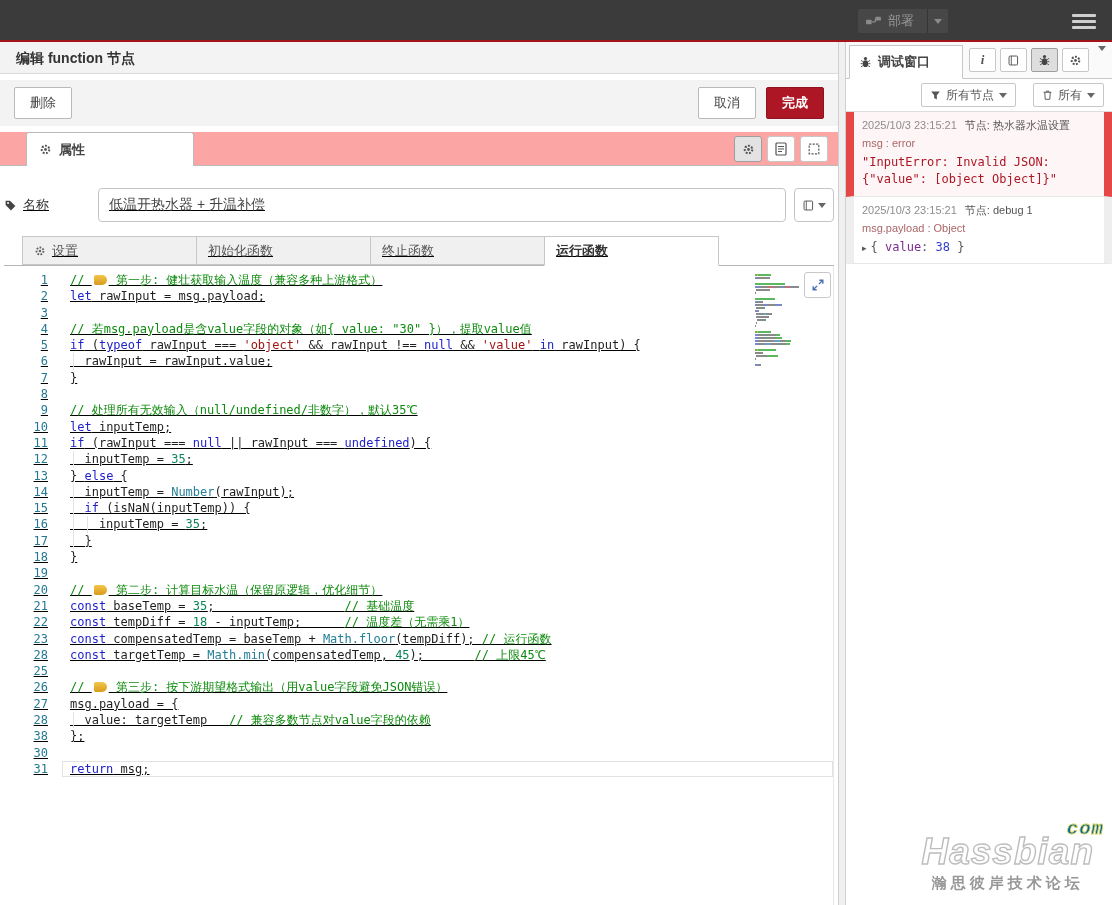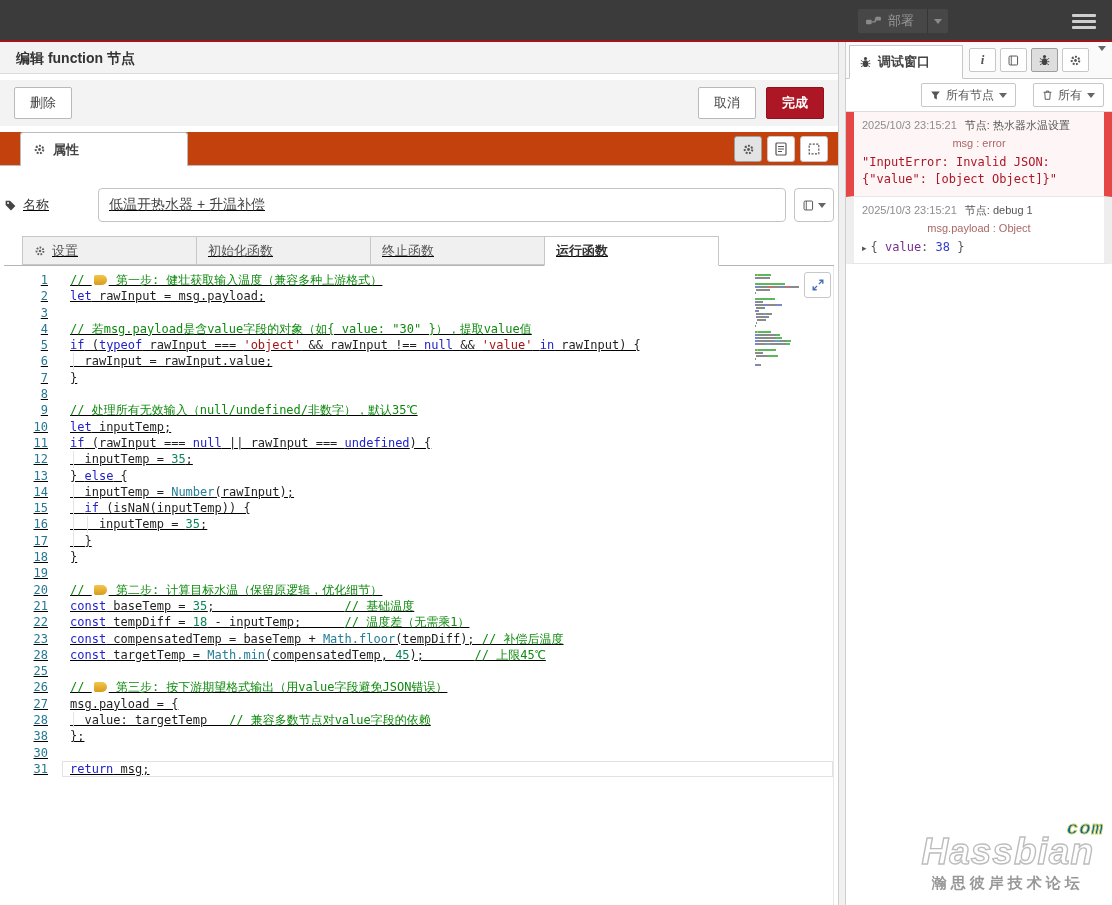--- a/index.html
+++ b/index.html
@@ -22,22 +22,22 @@
   .sep { width:8px; background:#f0f0f0; border-left:1px solid #cfcfcf; border-right:1px solid #cfcfcf; cursor:col-resize; }
   .sidebar { flex:1; display:flex; flex-direction:column; position:relative; background:#fff; }
   
   .tray-hd { height:32px; line-height:32px; padding:0 16px; background:#f3f3f3; border-bottom:1px solid #dcdcdc;
     font-size:14px; font-weight:bold; color:#333; }
   .tray-tb { height:46px; background:#f3f3f3; display:flex; align-items:center; padding:0 14px; }
   .btn { padding:6px 15px; font-size:13px; background:#fff; border:1px solid #b9b9b9; border-radius:2px;
     color:#444; cursor:pointer; font-family:inherit; }
   .btn.primary { background:#AD1625; border-color:#901220; color:#fff; font-weight:600; margin-left:10px; }
   .spacer { flex:1; }
-  .proptabs { height:34px; background:#c2410c; border-bottom:1px solid #bbb; position:relative;
-    display:flex; align-items:flex-end; padding-left:20px; }
+  .proptabs { height:34px; background:#fca5a5; border-bottom:1px solid #bbb; position:relative;
+    display:flex; align-items:flex-end; padding-left:26px; }
   .proptab { width:168px; height:34px; margin-bottom:-1px; background:#fff; border:1px solid #bbb; border-bottom:none;
     border-radius:3px 3px 0 0; display:flex; align-items:center; gap:7px; padding:0 12px;
     font-size:13px; font-weight:600; color:#444; cursor:pointer; z-index:2; }
   .propbtns { position:absolute; right:10px; top:4px; display:flex; gap:5px; }
   .pbtn { width:28px; height:26px; background:#fff; border:1px solid #c7c7c7; border-radius:3px;
     display:flex; align-items:center; justify-content:center; cursor:pointer; }
   .pbtn.sel { background:#e3e3e3; border-color:#9e9e9e; }
   
   .pane { flex:1; display:flex; flex-direction:column; background:#fff; padding:0 4px; min-height:0;text-decoration:underline; }
   .name-row { display:flex; align-items:center; margin:16px 0 14px; }
@@ -82,21 +82,21 @@
   .sb-toolbar { height:33px; display:flex; justify-content:flex-end; align-items:center; gap:17px;
     padding:0 8px; border-bottom:1px solid #ddd; }
   .fbtn { height:24px; display:flex; align-items:center; gap:5px; padding:0 8px; background:#fff;
     border:1px solid #c7c7c7; border-radius:2px; font-size:12px; color:#555; cursor:pointer; font-family:inherit; }
   .sb-msgs { flex:1; overflow:hidden; }
   .dmsg { padding:6px 8px 8px; background:#fff; border-bottom:1px solid #e6e6e6;
     border-left:8px solid #eee; border-right:8px solid #eee; cursor:pointer; }
   .dmsg.err { border-left-color:#e54747; border-right-color:#e54747; background:#fef6f6; }
   .dmeta { font-size:11px; color:#8d8d8d; }
   .dmeta .node { color:#555; margin-left:8px; }
-  .dtopic { font-size:11px; color:#a66; margin-top:4px;text-align:center; }
+  .dtopic { font-size:11px; color:#a66; margin-top:4px; }
   .dbody { margin-top:5px; font-family:"DejaVu Sans Mono", monospace; font-size:12px; line-height:1.4;
     word-break:break-word; white-space:pre-wrap; color:#333; }
   .dmsg.err .dbody { color:#ad1625; }
   .dcar { font-size:9px; color:#555; margin-right:4px; font-family:"DejaVu Sans", sans-serif; }
   .dk { color:#792e90; } .dn { color:#2d3bd0; } .db { color:#555; }
   
   .wm { position:absolute; right:18px; bottom:12px; text-align:center; pointer-events:none; }
   .wm-brand { display:inline-block; position:relative; font-size:37px; font-weight:bold; font-style:italic;
     color:#fff; -webkit-text-stroke:1.4px #bdbdbd; letter-spacing:1px; }
   .wm-tld { position:absolute; top:-13px; right:-10px; font-size:19px; color:#0369a1;font-family:Liberation Mono, monospace;
@@ -288,21 +288,21 @@
             <div class="row">
               <div class="gut">21</div>
               <div class="codeln"><span class="tk-kw">const</span><span class="tk-pl"> baseTemp = </span><span class="tk-num">35</span><span class="tk-pl">;                  </span><span class="tk-cm">// 基础温度</span></div>
             </div>
             <div class="row">
               <div class="gut">22</div>
               <div class="codeln"><span class="tk-kw">const</span><span class="tk-pl"> tempDiff = </span><span class="tk-num">18</span><span class="tk-pl"> - inputTemp;      </span><span class="tk-cm">// 温度差（无需乘1）</span></div>
             </div>
             <div class="row">
               <div class="gut">23</div>
-              <div class="codeln"><span class="tk-kw">const</span><span class="tk-pl"> compensatedTemp = baseTemp + </span><span class="tk-sup">Math.floor</span><span class="tk-pl">(tempDiff); </span><span class="tk-cm">// 补偿后温度</span></div>
+              <div class="codeln"><span class="tk-kw">const</span><span class="tk-pl"> compensatedTemp = baseTemp + </span><span class="tk-sup">Math.floor</span><span class="tk-pl">(tempDiff); </span><span class="tk-cm">// 运行函数</span></div>
             </div>
             <div class="row">
               <div class="gut">28</div>
               <div class="codeln"><span class="tk-kw">const</span><span class="tk-pl"> targetTemp = </span><span class="tk-sup">Math.min</span><span class="tk-pl">(compensatedTemp, </span><span class="tk-num">45</span><span class="tk-pl">);       </span><span class="tk-cm">// 上限45℃</span></div>
             </div>
             <div class="row">
               <div class="gut">25</div>
               <div class="codeln"></div>
             </div>
             <div class="row">

